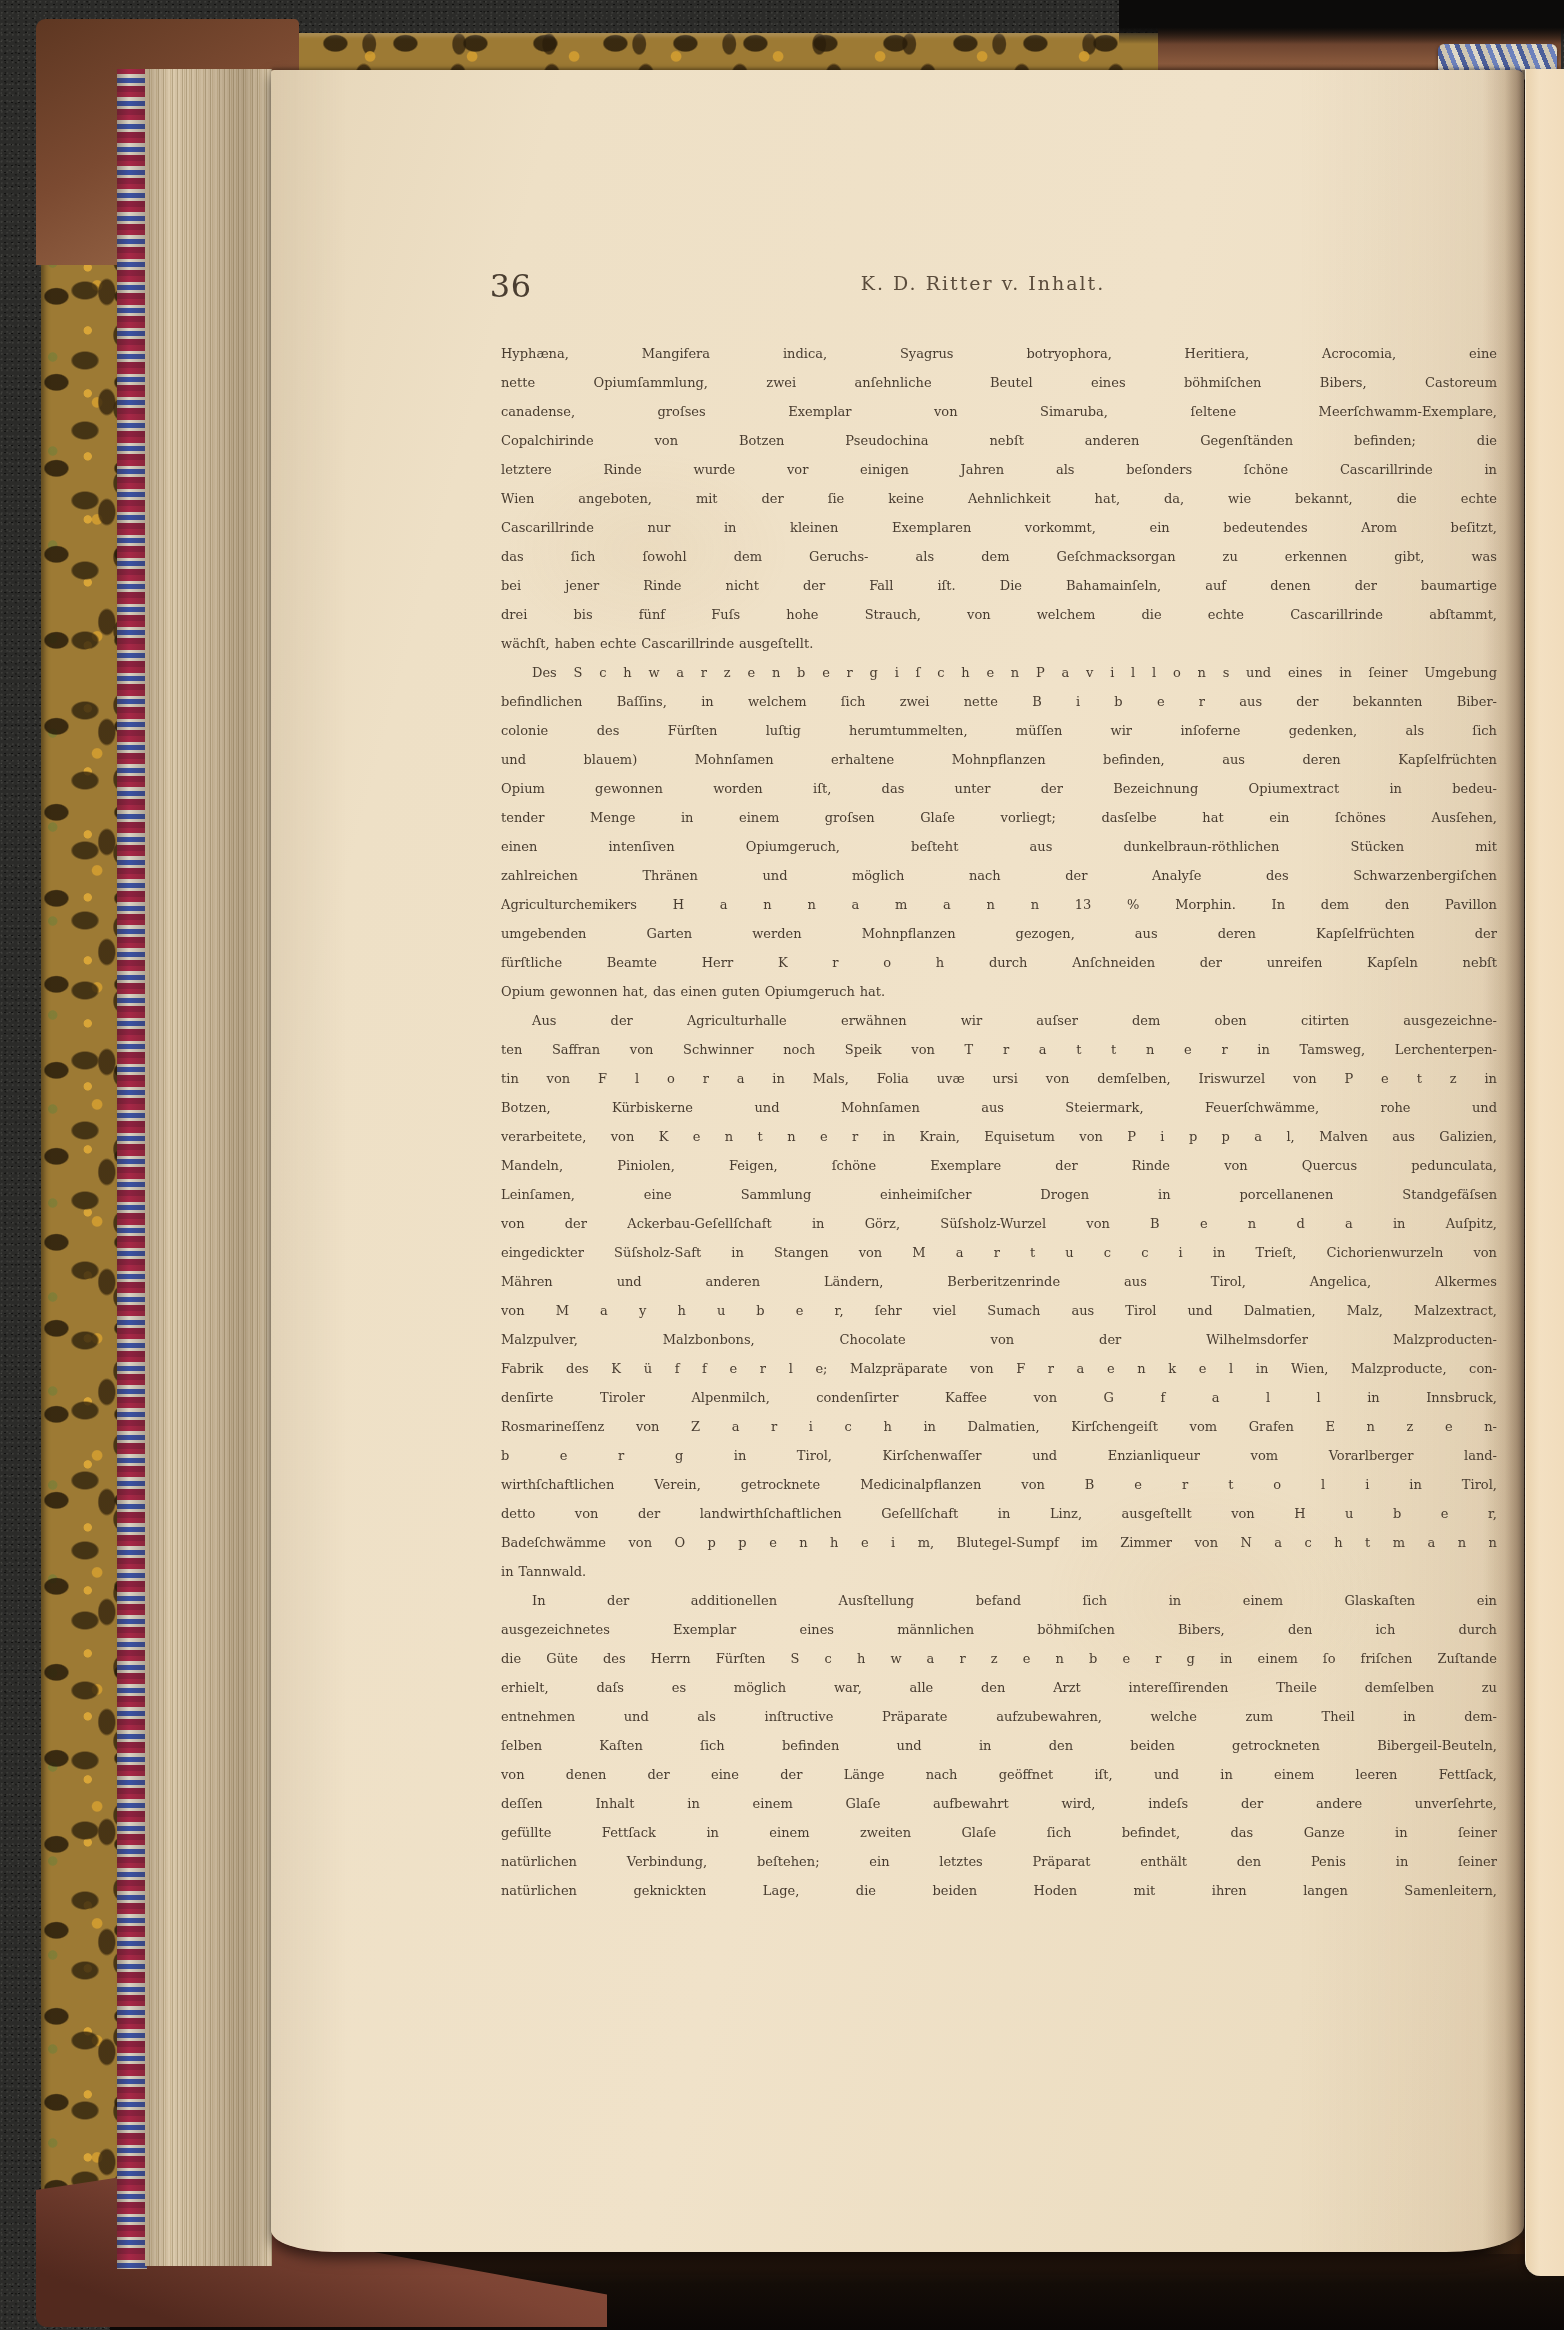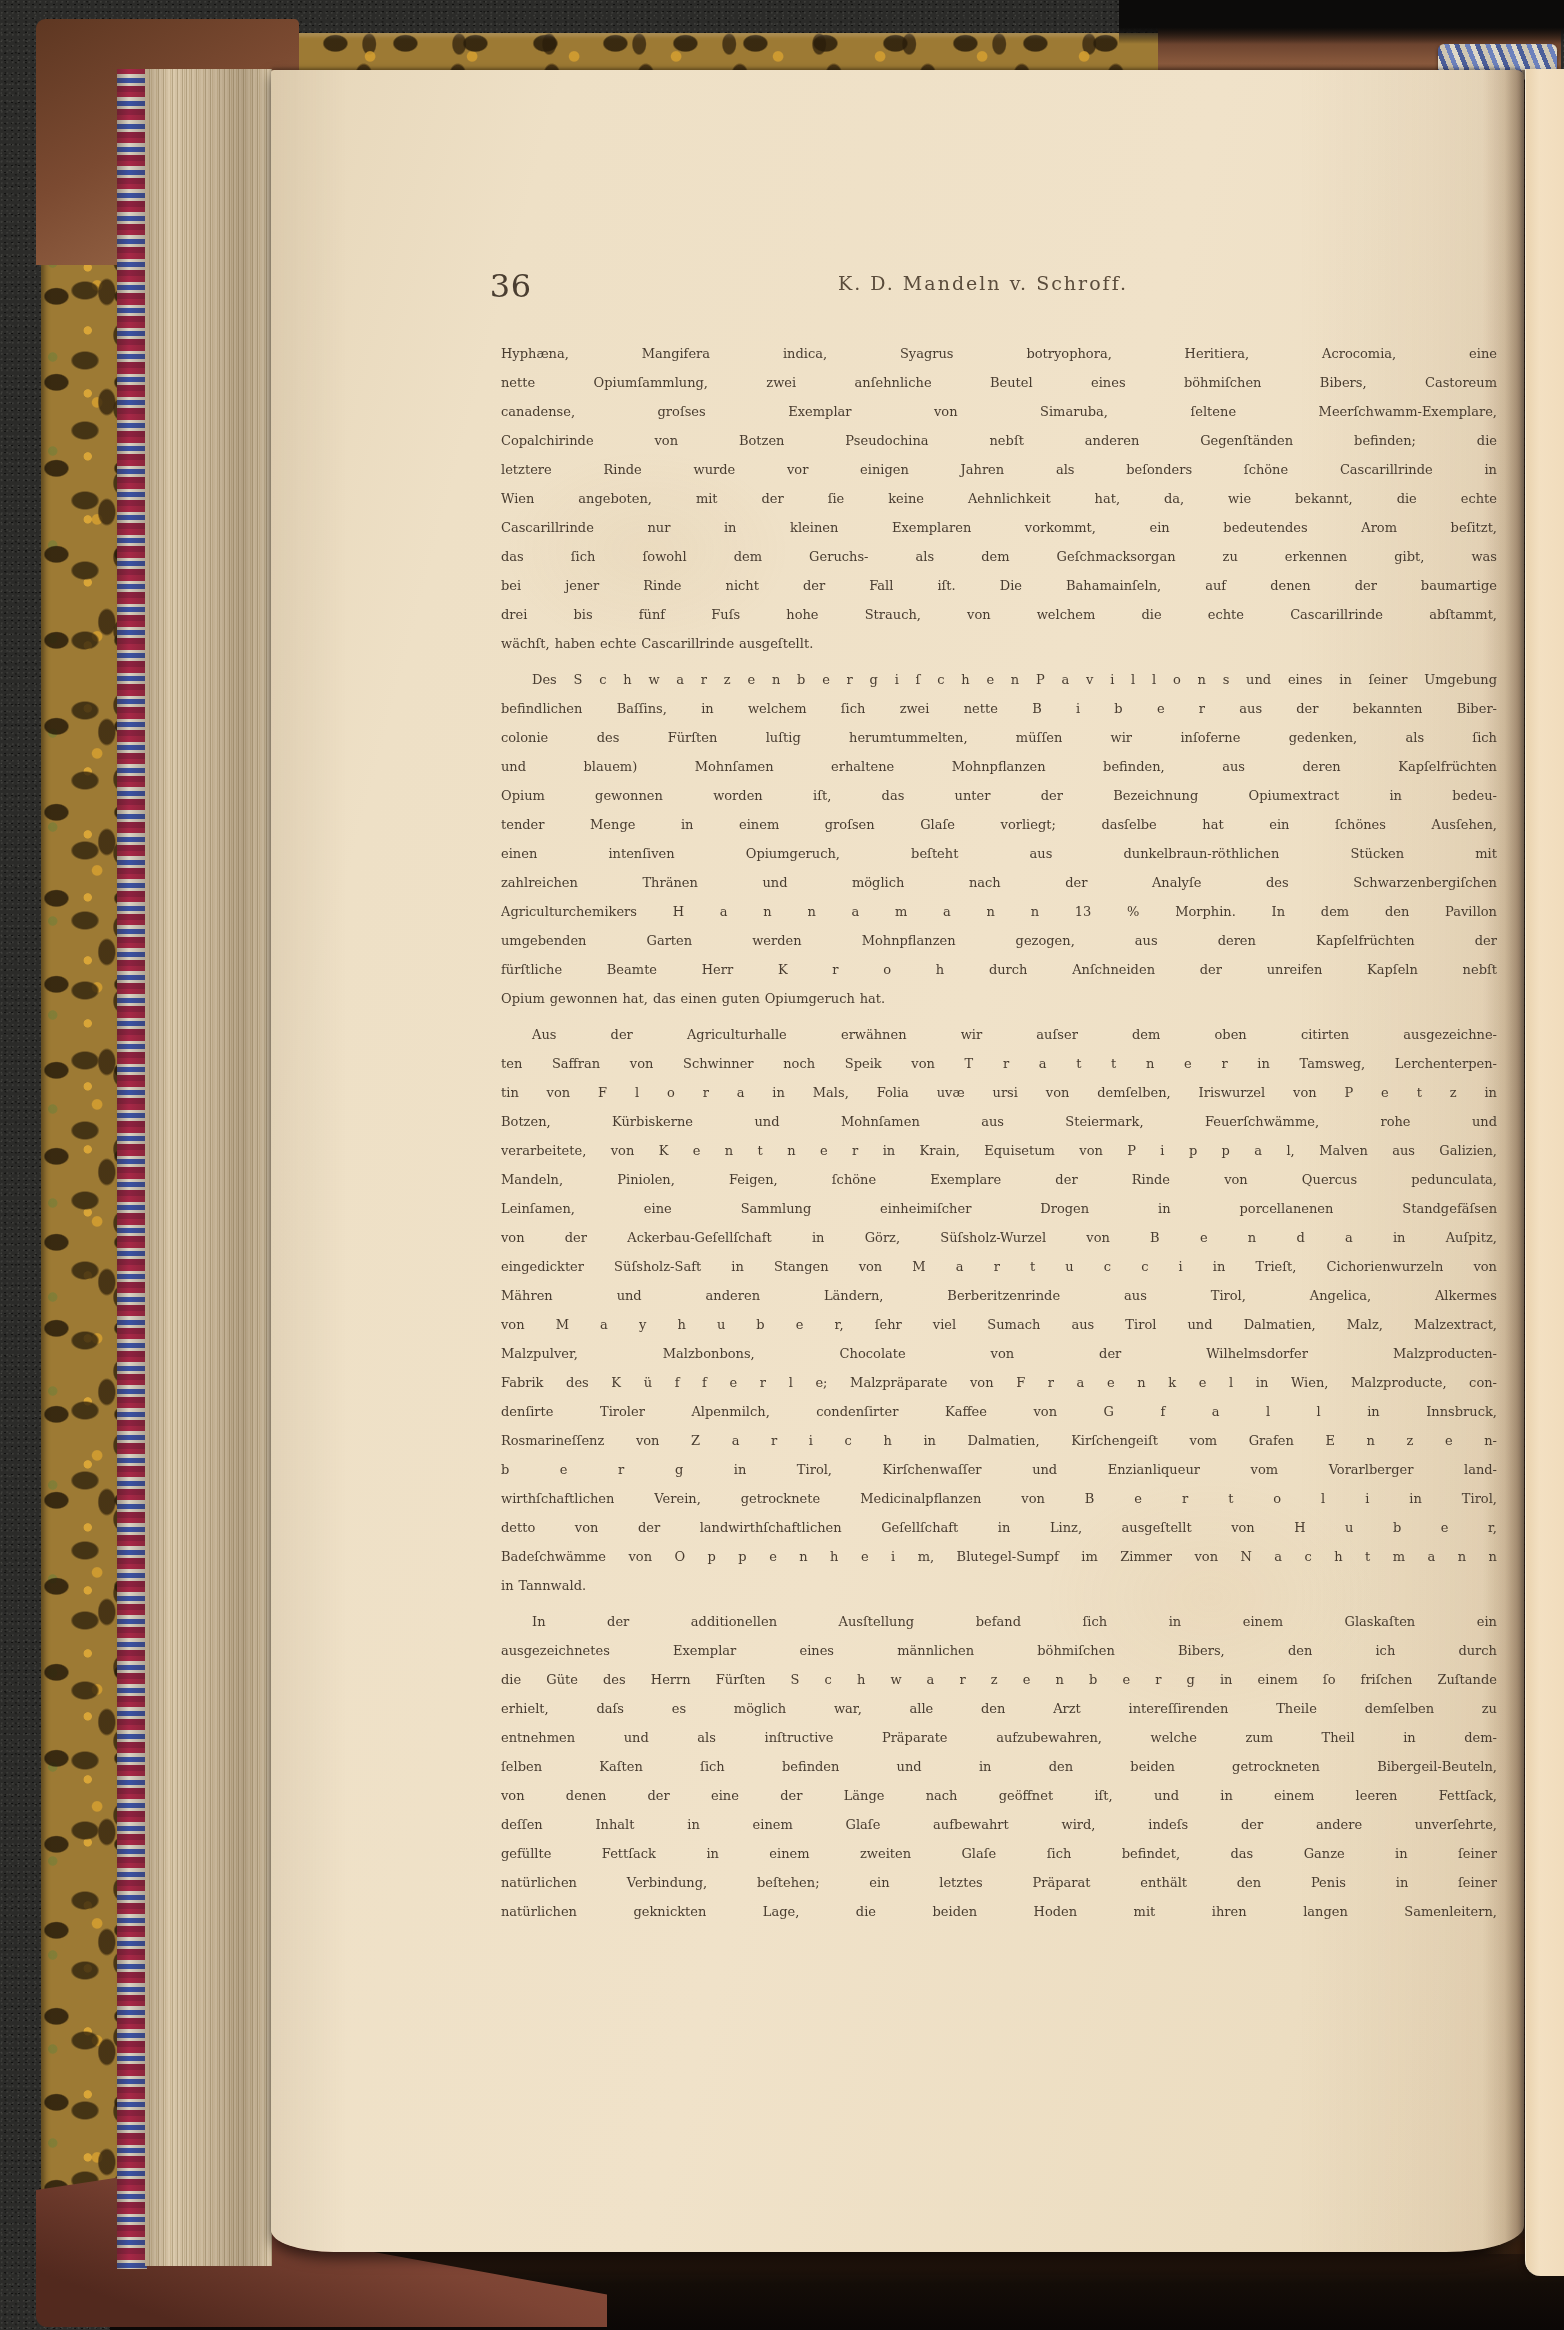--- a/index.html
+++ b/index.html
@@ -83,21 +83,21 @@
   .top-right-dark{left:1119px;top:0;width:446px;height:44px;
     background:linear-gradient(180deg,#0c0b0a 62%,rgba(12,11,10,0) 100%);}
 
   
   .content{left:271px;top:70px;width:1253px;height:2182px;color:#473b2e;}
   .header-row{position:absolute;left:214px;top:197px;width:996px;height:36px;}
   .page-number{position:absolute;left:4.7px;top:0;font-size:32px;letter-spacing:0.8px;color:#4a3e31;}
   .running-head{position:absolute;left:0;right:0;top:4.7px;text-align:center;font-size:19px;
     letter-spacing:2px;color:#5a4c3c;}
   .text-body{position:absolute;left:230px;top:269px;width:996px;font-size:13px;}
-  .para + .para{margin-top:7px;}
+  .para + .para{margin-top:0;}
   .line{height:29px;line-height:29px;overflow:hidden;text-align:justify;
     word-spacing:0.8px;color:#483c30;}
   .line::after{content:"";display:inline-block;width:100%;height:0;}
   .line.endline{text-align:left;}
   .line.endline::after{display:none;}
   .para.indent .line:first-child{text-indent:31px;}
 </style>
 </head>
 <body>
 
@@ -112,21 +112,21 @@
   <div class="abs endpaper"></div>
   <div class="abs stack"></div>
   <div class="abs top-right-dark"></div>
   <div class="abs page"></div>
   <div class="abs gutter-shadow"></div>
   <div class="abs next-page"></div>
 
   <div class="abs content">
     <div class="header-row">
       <span class="page-number">36</span>
-      <span class="running-head">K. D. Mandeln v. Schroff.</span>
+      <span class="running-head">K. D. Ritter v. Inhalt.</span>
     </div>
     <div class="text-body">
         <div class="para">
           <div class="line">Hyphæna, Mangifera indica, Syagrus botryophora, Heritiera, Acrocomia, eine</div>
           <div class="line">nette Opiumſammlung, zwei anſehnliche Beutel eines böhmiſchen Bibers, Castoreum</div>
           <div class="line">canadense, groſses Exemplar von Simaruba, ſeltene Meerſchwamm-Exemplare,</div>
           <div class="line">Copalchirinde von Botzen Pseudochina nebſt anderen Gegenſtänden befinden; die</div>
           <div class="line">letztere Rinde wurde vor einigen Jahren als beſonders ſchöne Cascarillrinde in</div>
           <div class="line">Wien angeboten, mit der ſie keine Aehnlichkeit hat, da, wie bekannt, die echte</div>
           <div class="line">Cascarillrinde nur in kleinen Exemplaren vorkommt, ein bedeutendes Arom beſitzt,</div>

